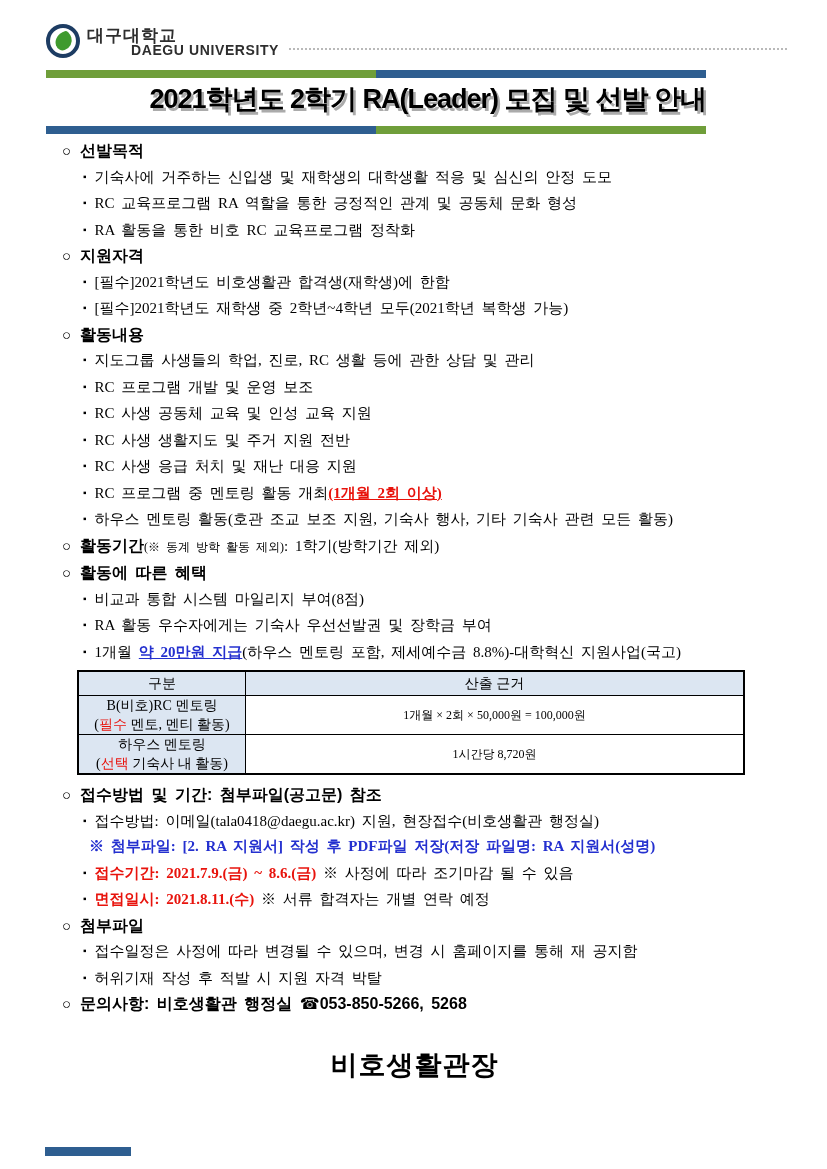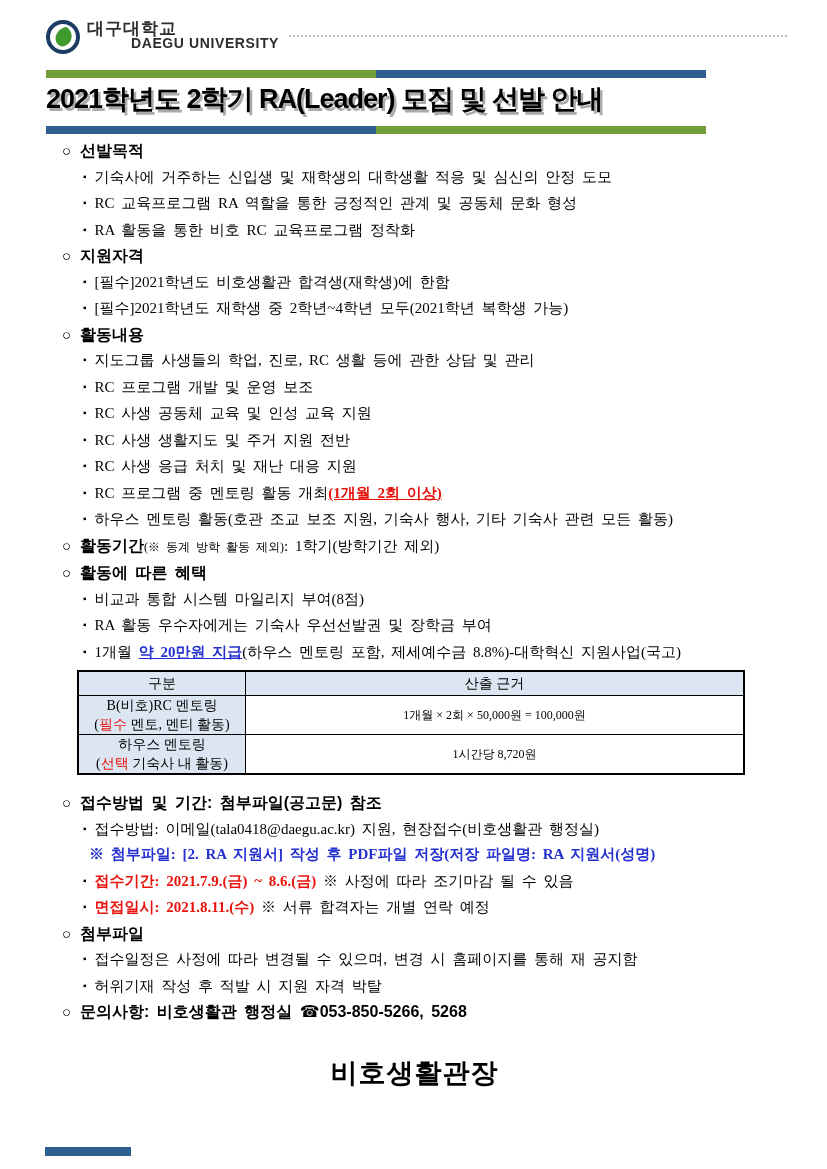--- a/index.html
+++ b/index.html
@@ -7,21 +7,21 @@
     position:relative;
     width:827px;height:1169px;
     background:#fff;
     overflow:hidden;
     font-family:"Liberation Serif","DejaVu Serif",serif;
     color:#000;
     box-sizing:border-box;
   }
   
   .doc-header{padding:20px 40px 0 46px;}
-  .logo-row{display:flex;height:42px;}
+  .logo-row{display:flex;align-items:center;height:42px;}
   .emblem{
     width:34px;height:34px;border-radius:50%;
     border:4px solid #1d3c63;background:#fff;
     box-sizing:border-box;position:relative;flex:0 0 auto;
   }
   .emblem .leaf{
     position:absolute;left:5px;top:4px;width:17px;height:18px;
     background:#3f9a2e;
     border-radius:75% 25% 60% 40% / 60% 45% 55% 40%;
     transform:rotate(-18deg);
@@ -29,21 +29,21 @@
   .logo-text{margin-left:7px;flex:0 0 auto;}
   .univ-kr{font-family:"Liberation Sans","DejaVu Sans",sans-serif;font-weight:bold;font-size:17px;line-height:18px;color:#2e2e2e;letter-spacing:1px;}
   .univ-en{font-family:"Liberation Sans","DejaVu Sans",sans-serif;font-weight:bold;font-size:14px;line-height:10px;color:#2e2e2e;letter-spacing:.6px;padding-left:44px;}
   .dotted-rule{flex:1;margin-left:10px;margin-top:14px;border-bottom:2px dotted #b9b9b9;height:1px;}
   .bar{display:flex;width:660px;height:8px;margin-top:8px;}
   .bar > div{height:100%;}
   .bar .g{background:var(--bar-green);width:50%;}
   .bar .b{background:var(--bar-blue);width:50%;}
   .doc-title{
     width:660px;margin:2px 0 2px 0;padding:3px 0;
-    text-align:left;
+    text-align:right;
     font-family:"Liberation Sans","DejaVu Sans",sans-serif;
     font-weight:800;font-size:27px;line-height:32px;
     letter-spacing:-1px;
     color:#000;
     text-shadow:2.5px 2.5px 0 var(--title-shadow);
   }
   
   .content{padding:4px 36px 0 62px;font-size:15px;}
   .line{line-height:25.5px;white-space:nowrap;word-spacing:3px;}
   .line.heading{
@@ -59,21 +59,21 @@
   .seg-r{color:var(--red);}
   .seg-rb{color:var(--red);font-weight:bold;}
   .seg-rbu{color:var(--red);font-weight:bold;text-decoration:underline;}
   .seg-bb{color:var(--blue);font-weight:bold;}
   .seg-bbu{color:var(--blue);font-weight:bold;text-decoration:underline;}
   
   .calc-table{
     border-collapse:collapse;
     border:2px solid #000;
     width:668px;
-    margin:5px 0 15px 15px;
+    margin:5px 0 7px 15px;
     font-size:14px;
     table-layout:fixed;
   }
   .calc-table th,.calc-table td{border:1px solid #000;text-align:center;padding:0;}
   .calc-table th{font-weight:normal;height:23px;background:var(--thead-bg);}
   .calc-table .col1{width:166px;}
   .label-cell{background:var(--thead-bg);}
   .label-line{line-height:17px;padding:1px 0;}
   .value-cell{font-size:12px;}
   .calc-table tbody tr{height:36px;}

